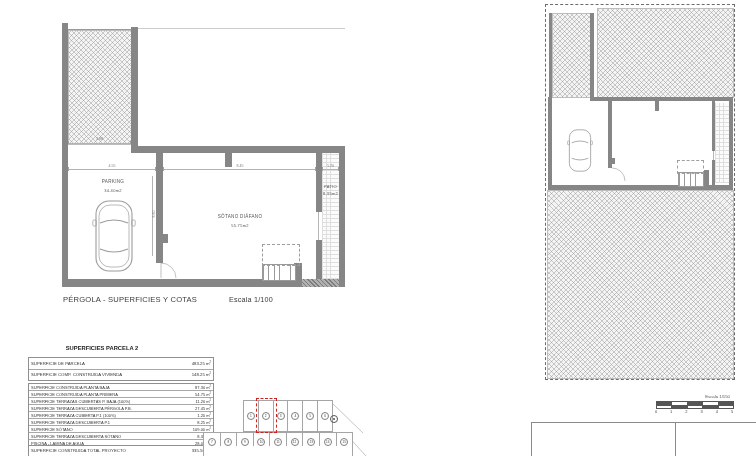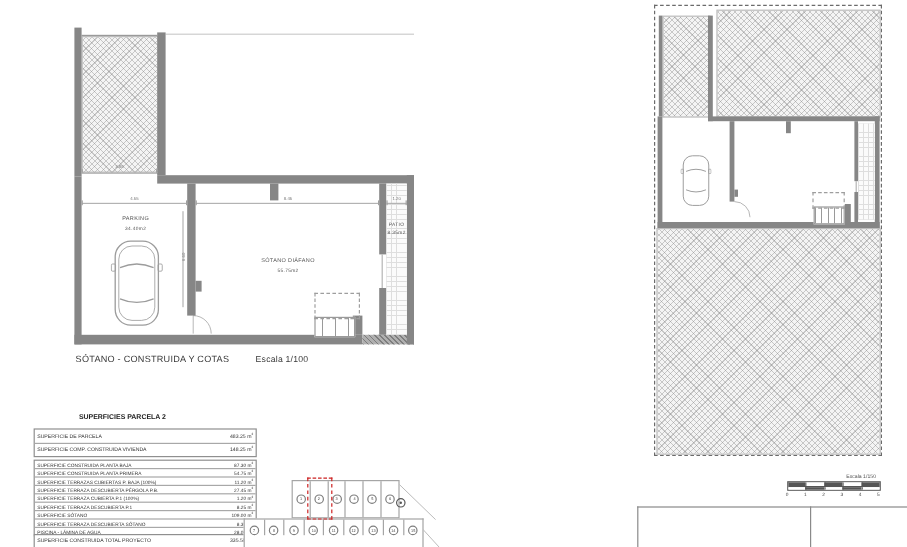--- a/index.html
+++ b/index.html
@@ -116,22 +116,22 @@
   <span class="dimtext" style="left:99.5px;top:137px">3.88</span>
   <span class="dimtext" style="left:150px;top:212px;transform:rotate(-90deg)">6.60</span>
 
   <span class="lbl" style="left:113px;top:179px;font-size:4.6px">PARKING</span>
   <span class="lbl" style="left:113px;top:187.5px;font-size:4px">34.40m2</span>
   <span class="lbl" style="left:240px;top:213.5px;font-size:4.6px">SÓTANO DIÁFANO</span>
   <span class="lbl" style="left:240px;top:222.5px;font-size:4px">55.75m2</span>
   <span class="lbl" style="left:330.5px;top:183.5px;font-size:4px">PATIO</span>
   <span class="lbl" style="left:330.5px;top:190.5px;font-size:4px">8.35m2</span>
 
-  <span class="ptitle" style="left:63px;top:294.5px">SÓTANO - CONSTRUIDA Y COTAS</span>
-  <span class="ptitle" style="left:213px;top:295px;font-size:7.2px">Escala 1/100</span>
+  <span class="ptitle" style="left:63px;top:294.5px">PÉRGOLA - SUPERFICIES Y COTAS</span>
+  <span class="ptitle" style="left:229px;top:295px;font-size:7.2px">Escala 1/100</span>
 
   <div class="boundary" style="left:545px;top:4px;width:188px;height:374px"></div>
   <div class="hatch" style="left:597px;top:8px;width:135px;height:88px"></div>
   <div class="hatch" style="left:547px;top:190px;width:185px;height:187px"></div>
   <div class="hatch" style="left:552px;top:13px;width:38px;height:83px"></div>
 
   <div class="wall" style="left:549px;top:13px;width:3px;height:84px"></div>
   <div class="wall" style="left:590px;top:13px;width:4px;height:88px"></div>
   <div class="wall" style="left:590px;top:97px;width:143px;height:4px"></div>
   <div class="wall" style="left:548px;top:97px;width:4px;height:93px"></div>

